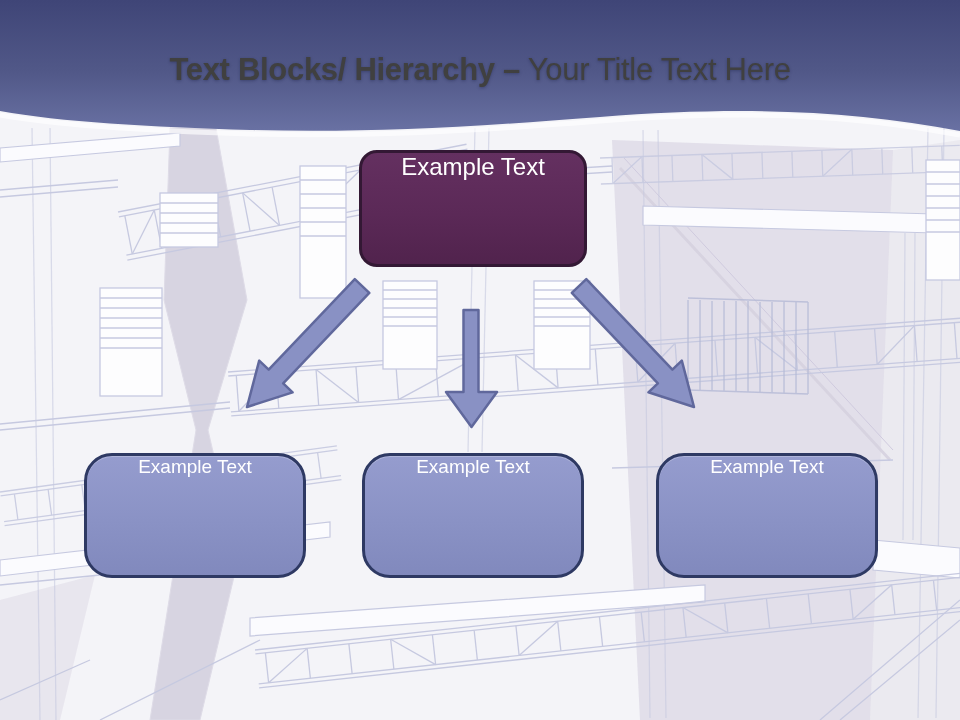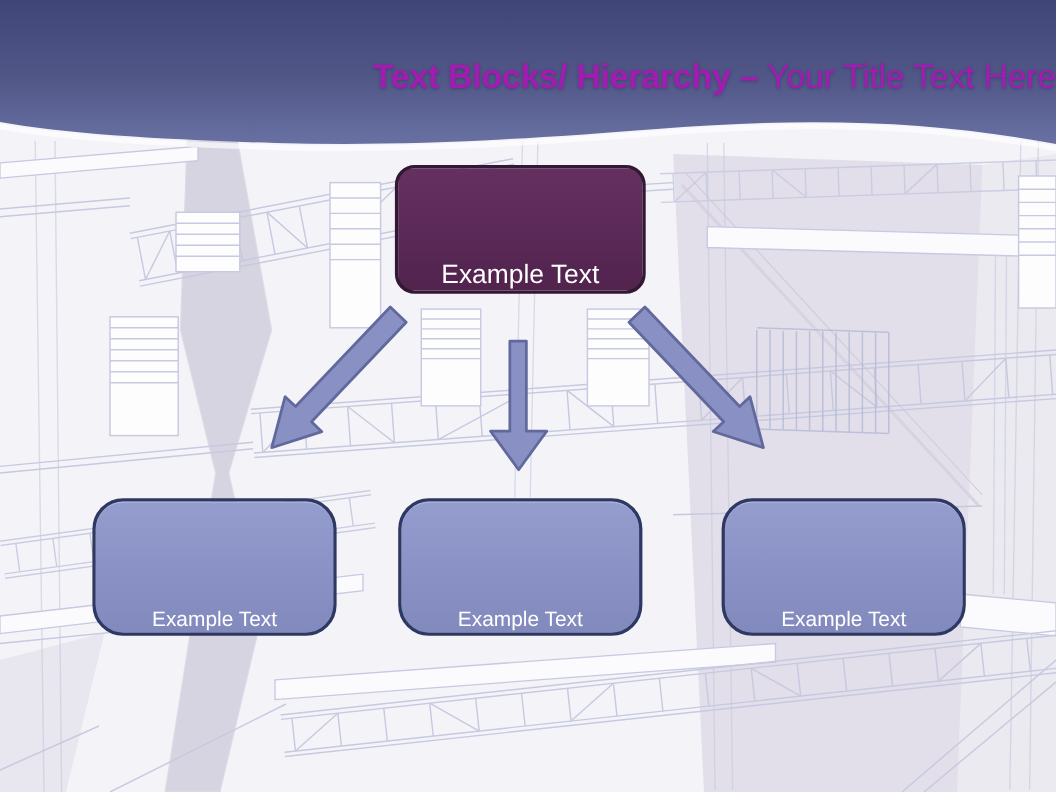--- a/index.html
+++ b/index.html
@@ -11,30 +11,30 @@
   .bg-svg { position:absolute; left:0; top:0; width:960px; height:720px; }
   .header-svg { position:absolute; left:0; top:0; width:960px; height:150px; }
 
   
   .wf  { stroke:#c6c9e0; stroke-width:1.3; fill:none; }
   .wfd { stroke:#b4b9d6; stroke-width:1.4; fill:none; }
   .beam{ fill:#fbfbfe; stroke:#c6c9e0; stroke-width:1.2; }
   .panel{ fill:#fdfdfe; stroke:#c6c9e0; stroke-width:1.3; }
 
   .title {
-    position:absolute; left:0; right:0; top:52px; text-align:right;
-    color:#a21caf; font-size:31px; letter-spacing:-0.3px;
+    position:absolute; left:0; right:0; top:52px; text-align:center;
+    color:#404040; font-size:31px; letter-spacing:-0.3px;
     text-shadow:0 1px 3px rgba(20,25,60,.35);
     z-index:5; cursor:default; white-space:nowrap;
   }
   .title .t-bold { font-weight:700; }
   .title .t-reg  { font-weight:400; }
 
   .node {
-    position:absolute; display:flex; align-items:flex-end; justify-content:center;
+    position:absolute; display:flex; align-items:flex-start; justify-content:center;
     color:#ffffff; text-align:center; z-index:4; box-sizing:border-box;
   }
   .root-box {
     left:359px; top:150px; width:228px; height:117px;
     background:linear-gradient(180deg, #643060 0%, #5b2957 55%, #51234d 100%);
     border:3px solid #331834; border-radius:18px;
     font-size:24px;
   }
   .child-box {
     top:453px; width:222px; height:125px;

